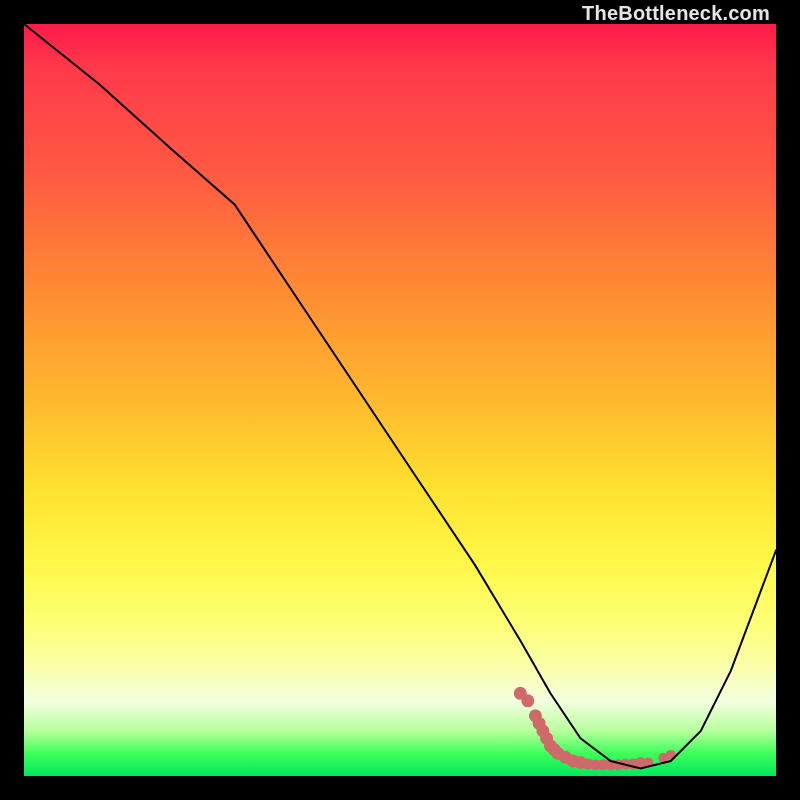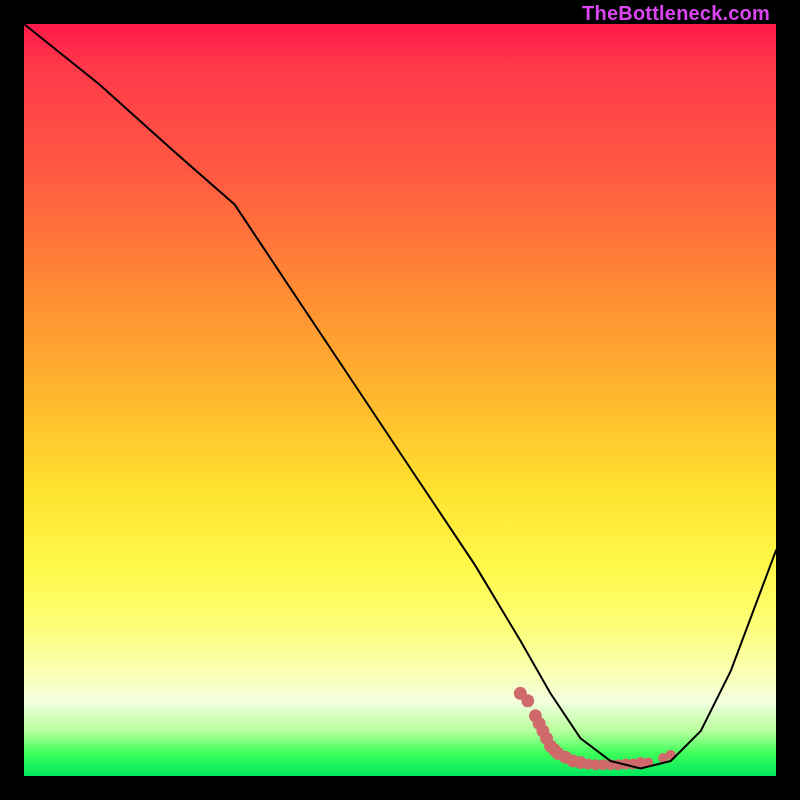--- a/index.html
+++ b/index.html
@@ -39,21 +39,21 @@
       #f3ffdf 90%,
       #b8ff9d 94%,
       #3dff5a 97%,
       #00e85e 100%
     );
   }
   .watermark {
     position: absolute;
     top: 2px;
     right: 30px;
-    color: #d946ef;
+    color: #e5e5e5;
     font-size: 20px;
     font-weight: 600;
     letter-spacing: 0.2px;
     pointer-events: none;
     user-select: none;
   }
   svg.curve {
     position: absolute;
     left: 0;
     top: 0;

